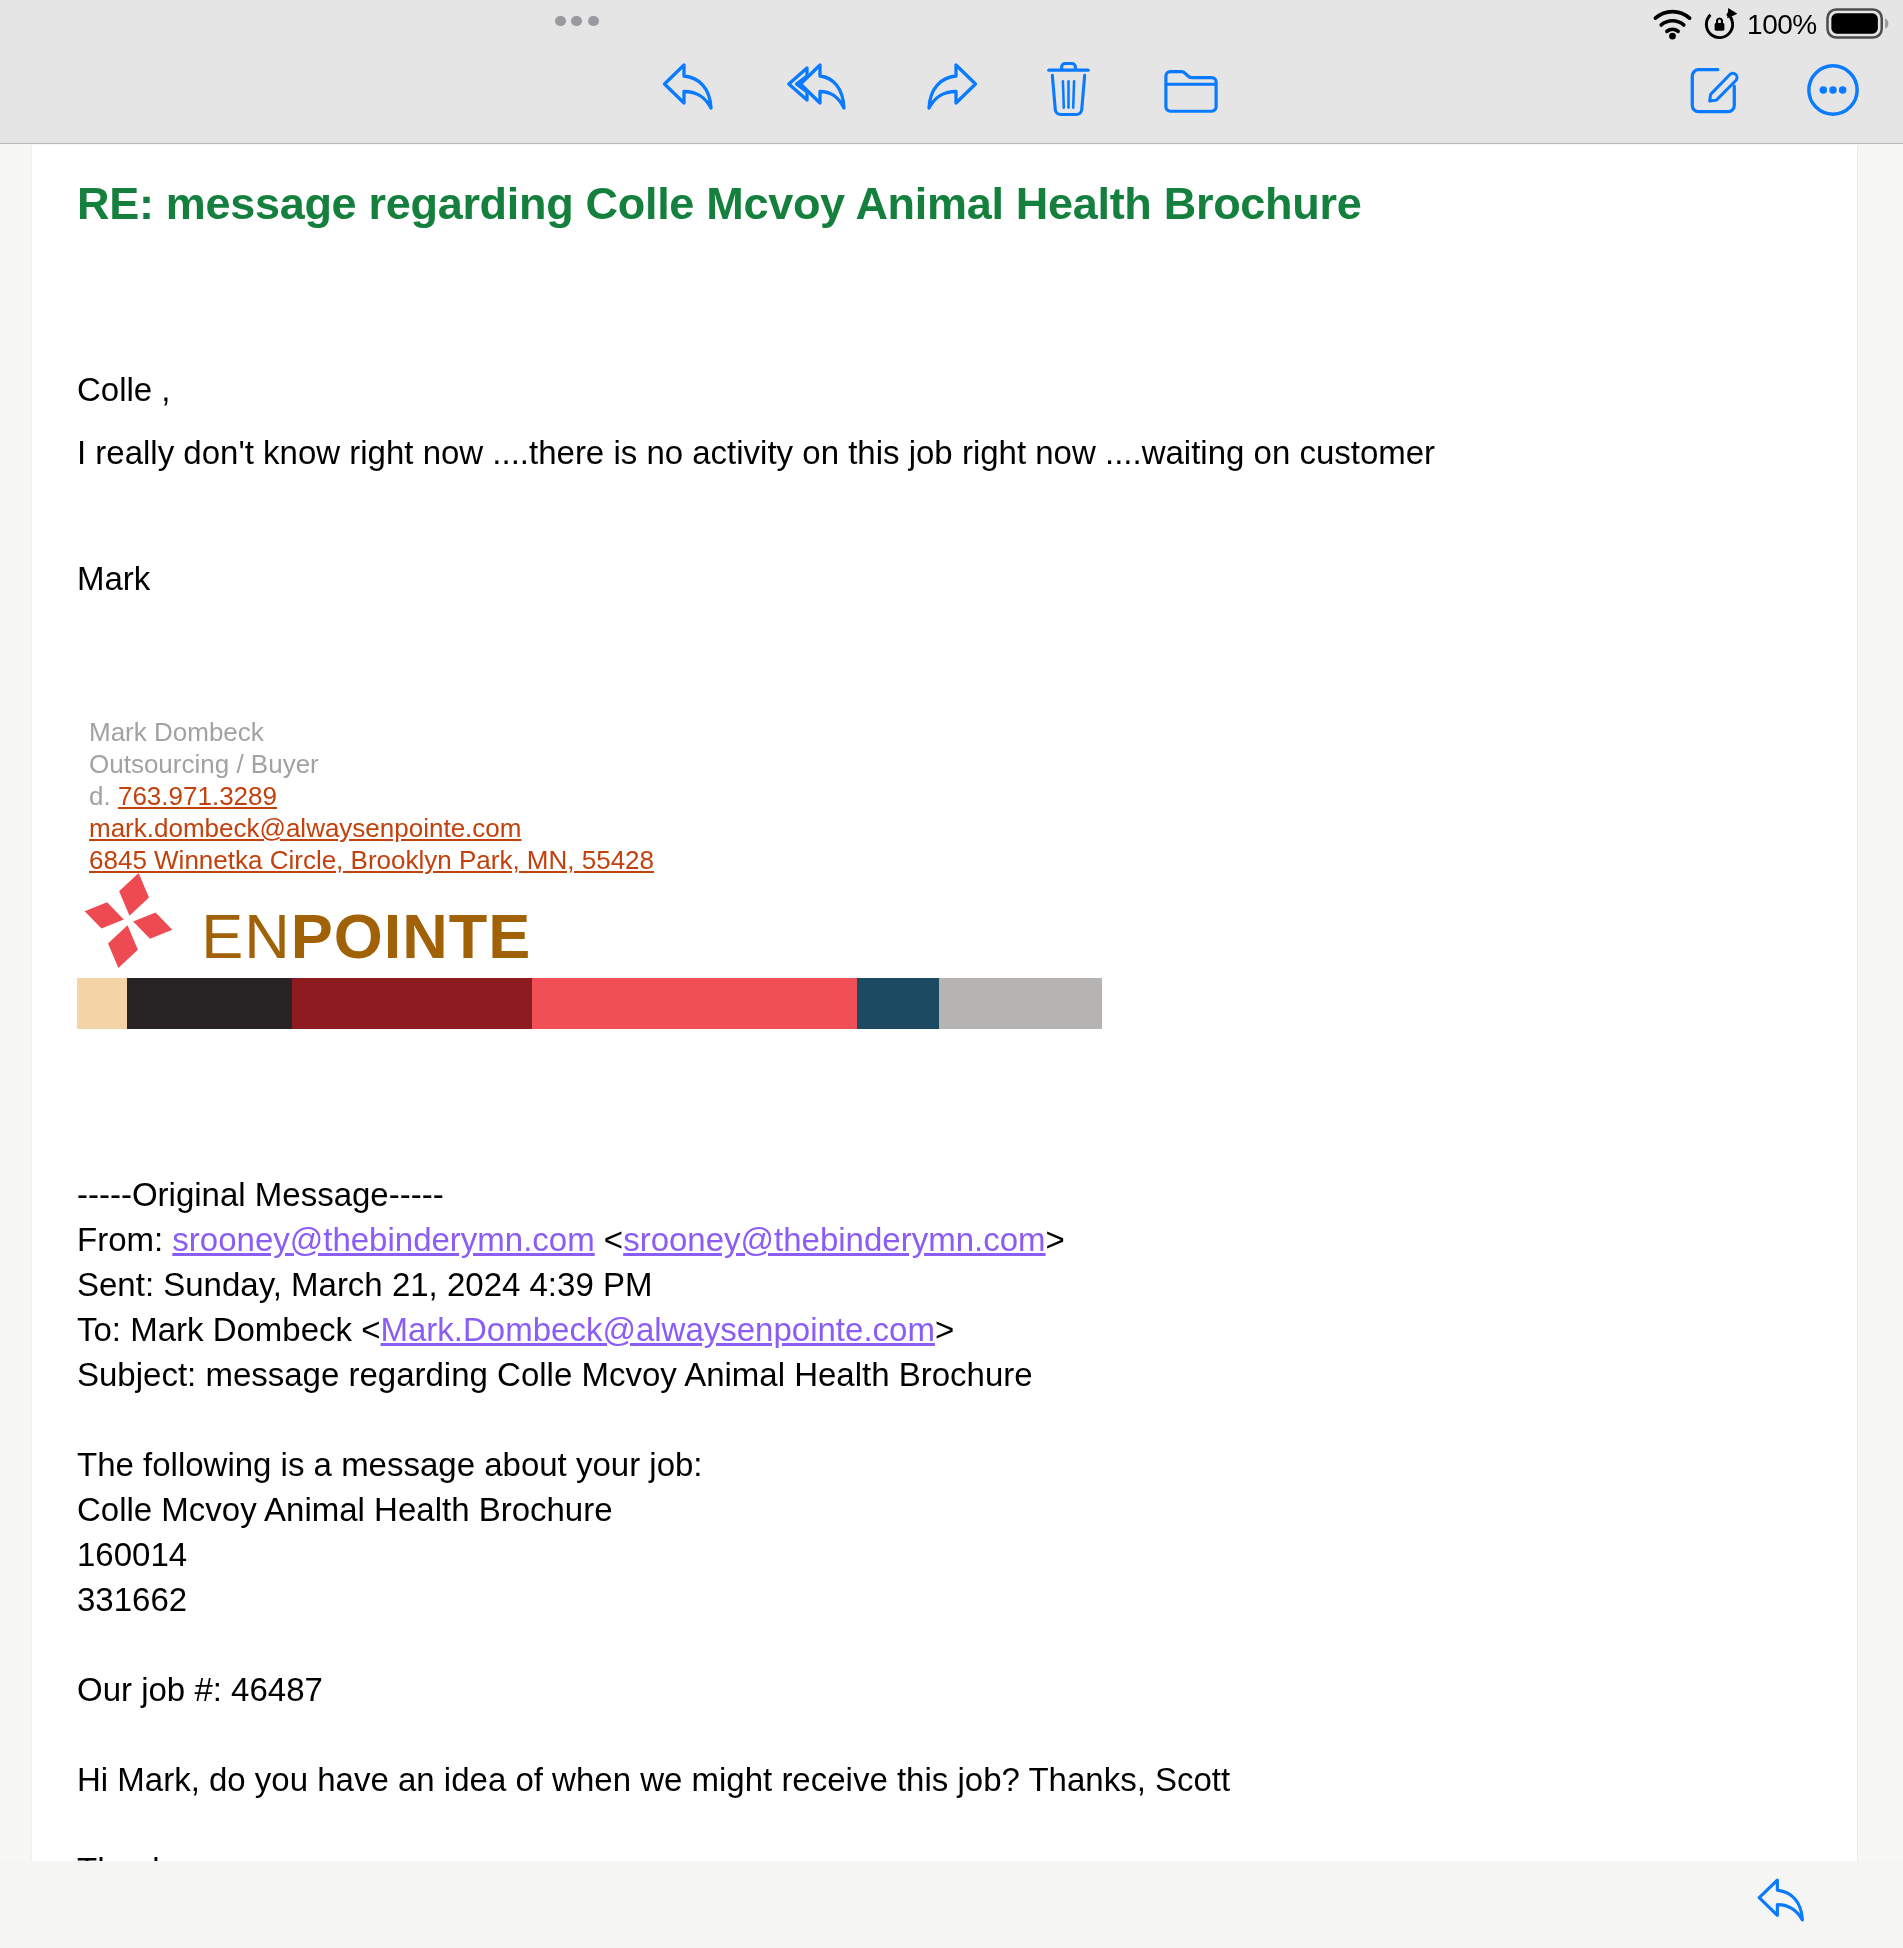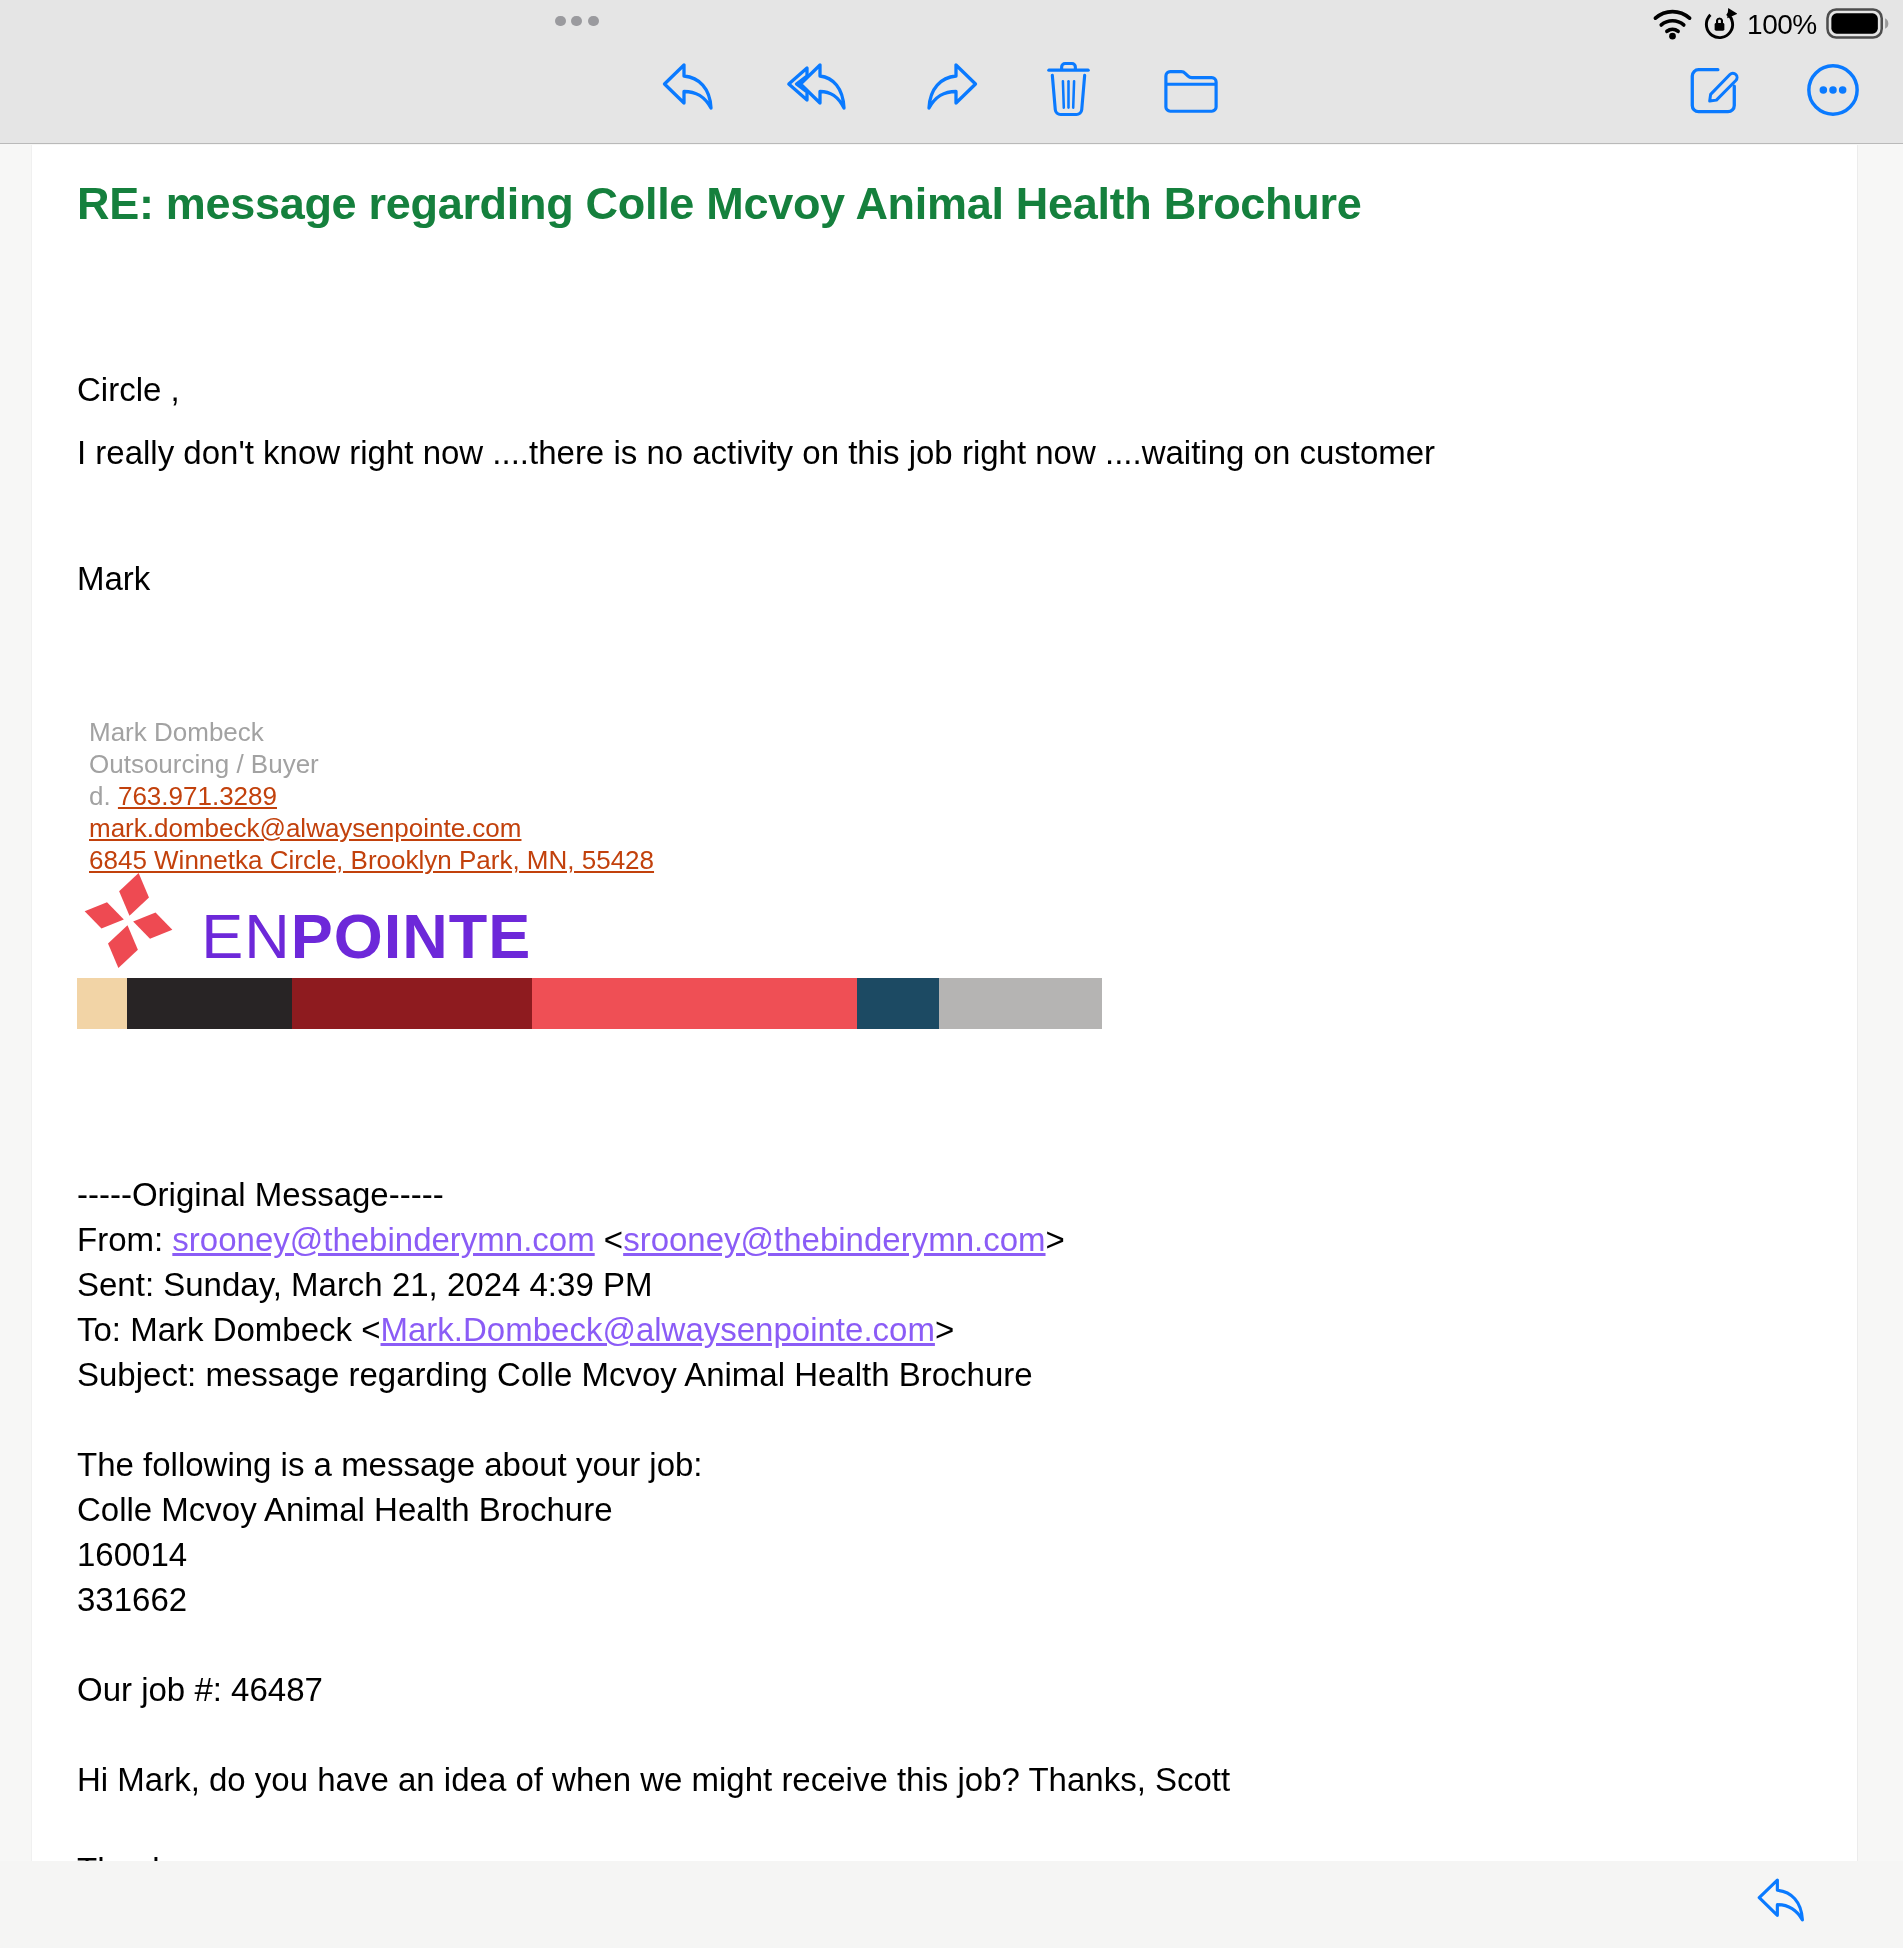--- a/index.html
+++ b/index.html
@@ -49,21 +49,21 @@
     position:absolute; top:571px; left:57px;
     font-size:26px; line-height:32px; color:#a2a2a2;
   }
   .signature .u { text-decoration:underline; color:#c2410c; }
   .logo-row {
     position:absolute; top:724px; left:45px;
     display:flex; align-items:flex-start;
   }
   .logo-row svg { display:block; }
   .logo-text {
-    font-size:63px; letter-spacing:1px; color:#6d28d9;
+    font-size:63px; letter-spacing:1px; color:#a16207;
     margin-left:21.3px; margin-top:31px; white-space:nowrap;
   }
   .logo-text .reg { font-weight:400; }
   .logo-text .bold { font-weight:700; }
   .brand-bar {
     position:absolute; top:833px; left:45px; width:1025px; height:51px;
     display:flex;
   }
   .brand-bar div { height:100%; }
   .quoted {
@@ -164,21 +164,21 @@
       <circle cx="39" cy="29" r="3.9" fill="#0a7aff"></circle>
     </svg>
   </div>
 </div>
 
 <div class="content-card">
 
   <div class="subject">RE: message regarding Colle Mcvoy Animal Health Brochure</div>
 
   <div class="body-block">
-    <div>Circle ,</div>
+    <div>Colle ,</div>
     <div>I really don't know right now ....there is no activity on this job right now ....waiting on customer</div>
     <div>&nbsp;</div>
     <div>Mark</div>
   </div>
 
   <div class="signature">
     <div>Mark Dombeck</div>
     <div>Outsourcing / Buyer</div>
     <div>
       <span>d. </span><span class="u">763.971.3289</span>

